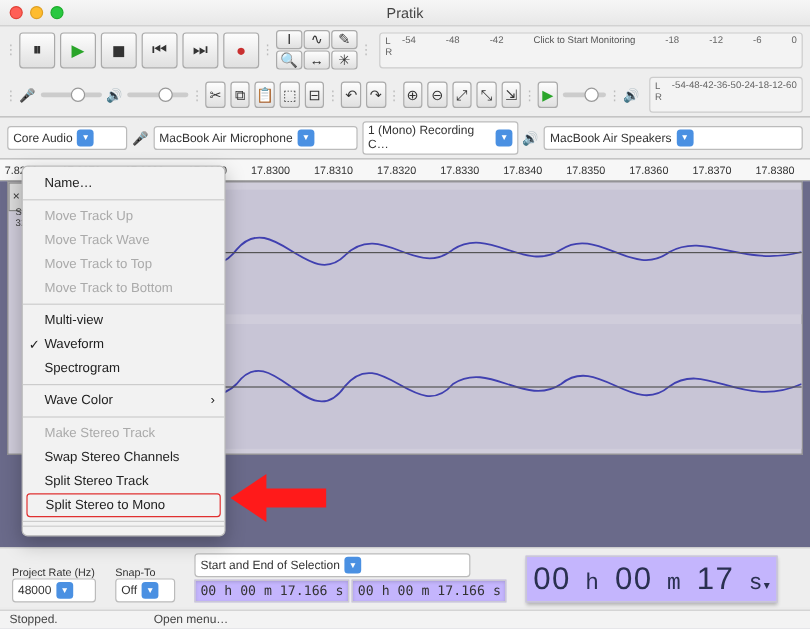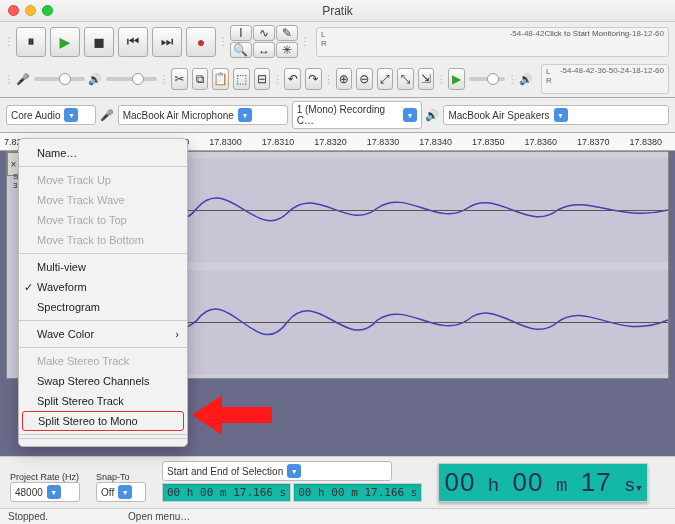--- a/index.html
+++ b/index.html
@@ -16,21 +16,21 @@
 
   
   .toolbars { background: #eee; border-bottom: 1px solid #aaa; }
   .tb-row { display: flex; align-items: center; padding: 3px 6px; gap: 4px; }
   .btn { width: 22px; height: 22px; background: linear-gradient(#fdfdfd,#e0e0e0); border: 1px solid #aaa; border-radius: 3px; display: flex; align-items: center; justify-content: center; font-size: 12px; color: #333; }
   .btn.lg { width: 30px; height: 30px; font-size: 14px; }
   .sep { width: 6px; height: 22px; display:flex; align-items:center; justify-content:center; color:#bbb; }
   .sep::before { content: '⋮'; }
   .meter { height: 30px; flex: 1; background: #f3f3f3; border: 1px solid #ccc; border-radius: 3px; display: flex; flex-direction: column; font-size: 8px; color: #666; padding: 1px 4px; position: relative; margin-left: 4px; }
   .meter-label { width: 10px; position: absolute; left: 4px; top: 2px; }
-  .meter-scale { display: flex; justify-content: flex-end; padding-left: 14px; font-size: 8px; }
+  .meter-scale { display: flex; justify-content: space-between; padding-left: 14px; font-size: 8px; }
   .meter-msg { text-align: center; font-size: 8px; color: #555; }
   .slider { width: 70px; height: 4px; background: #ccc; border-radius: 2px; position: relative; }
   .slider::after { content: ''; position: absolute; width: 10px; height: 10px; background: #fff; border: 1px solid #999; border-radius: 50%; top: -4px; left: 50%; }
   
   
   .device-row { display: flex; align-items: center; gap: 4px; padding: 3px 6px; background: #eee; border-bottom: 1px solid #aaa; }
   .select { background: #fff; border: 1px solid #bbb; border-radius: 3px; padding: 2px 4px; font-size: 10px; color: #333; display: flex; align-items: center; position: relative; }
   .select .arrow { width: 14px; height: 14px; background: #4a90e2; color: #fff; border-radius: 3px; display:flex; align-items:center; justify-content:center; font-size:7px; margin-left:4px; }
   
   
@@ -59,21 +59,21 @@
   .menu-item.check::before { content: '✓'; position: absolute; left: 5px; }
   .menu-sep { height: 1px; background: #ccc; margin: 3px 0; }
   .menu-item.highlight { border: 1.5px solid #e03030; border-radius: 3px; margin: 0 3px; padding: 3px 15px; }
   
   
   .arrow-red { position: absolute; left: 192px; top: 390px; z-index: 30; }
   
   
   .bottom { position: absolute; bottom: 18px; left: 0; right: 0; background: #eee; border-top: 1px solid #ccc; padding: 4px 10px; display: flex; align-items: flex-end; gap: 16px; }
   .field-label { font-size: 9px; color: #333; }
-  .timecode { background: #14b8a6; border: 1px solid #ccc; padding: 2px 4px; font-family: monospace; font-size: 11px; box-shadow: inset 0 1px 3px rgba(0,0,0,.15); }
+  .timecode { background: #c4b5fd; border: 1px solid #ccc; padding: 2px 4px; font-family: monospace; font-size: 11px; box-shadow: inset 0 1px 3px rgba(0,0,0,.15); }
   .timecode.big { font-size: 19px; font-family: "Courier New", monospace; letter-spacing: 1px; padding: 3px 5px; box-shadow: 0 2px 3px rgba(0,0,0,.25); color: #2a3050;}
   .num-lg { font-size: 26px; }
   .statusbar { position: absolute; bottom: 0; left: 0; right: 0; height: 16px; background: #f3f3f3; border-top: 1px solid #ccc; font-size: 10px; color: #444; display: flex; align-items: center; padding: 0 8px; gap: 80px; }
 </style>
 </head>
 <body>
 
 <div class="titlebar">
   <div class="traffic">
     <div class="dot red"></div>
@@ -156,21 +156,21 @@
           <span>-18</span>
           <span>-12</span>
           <span>-6</span>
           <span>0</span>
       </div>
     </div>
   </div>
 </div>
 
 <div class="device-row">
-  <div class="select" style="width:90px">
+  <div class="select" style="width:100px">
       <span>Core Audio</span>
       <span class="arrow">▼</span>
     </div>
   <span>🎤</span>
   <div class="select" style="width:170px">
       <span>MacBook Air Microphone</span>
       <span class="arrow">▼</span>
     </div>
   <div class="select" style="width:130px">
       <span>1 (Mono) Recording C…</span>

